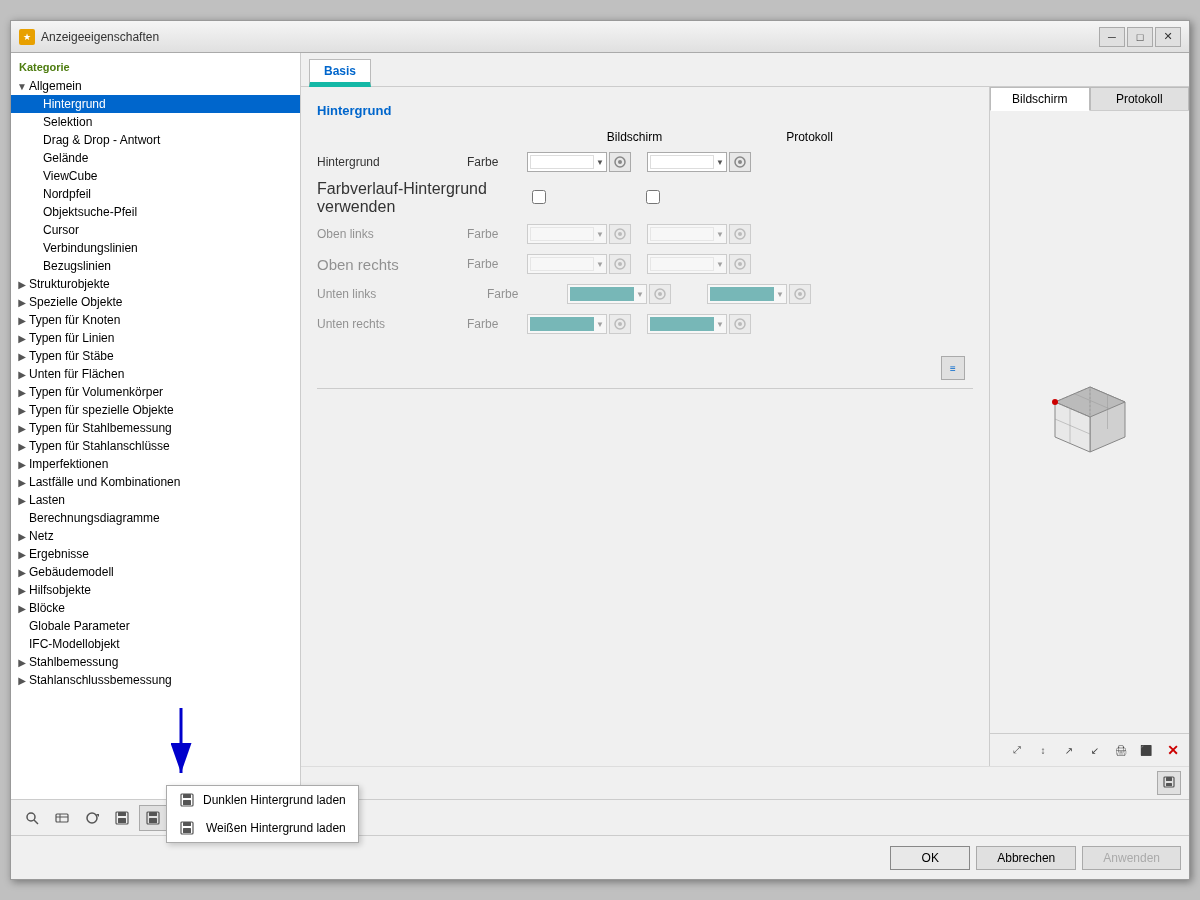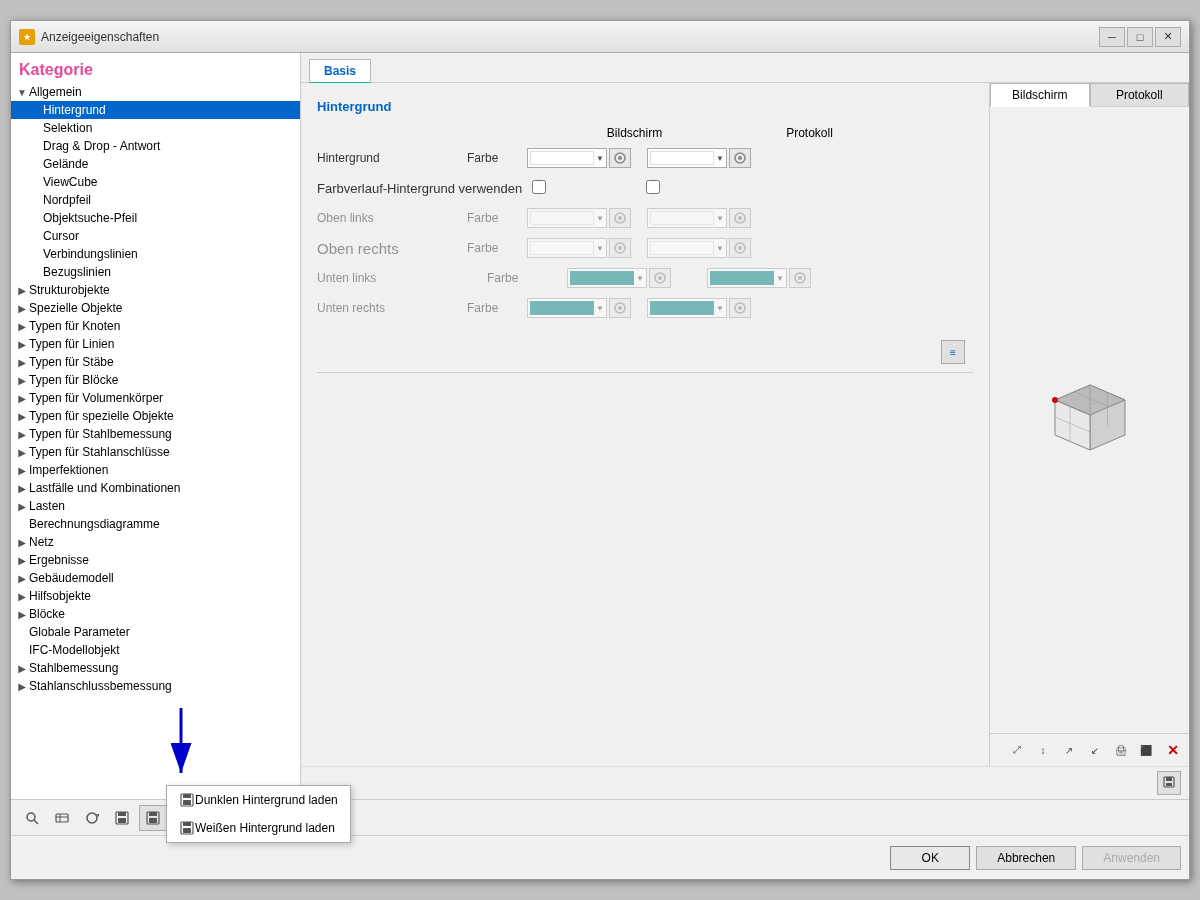--- a/index.html
+++ b/index.html
@@ -10,34 +10,34 @@
     .titlebar { background: linear-gradient(to bottom, #f5f5f5, #e0e0e0); border-bottom: 1px solid #aaa; height: 32px; display: flex; align-items: center; padding: 0 8px; gap: 6px; flex-shrink: 0; }
     .titlebar-icon { width: 16px; height: 16px; background: #e8a000; border-radius: 2px; display: flex; align-items: center; justify-content: center; color: white; font-size: 9px; flex-shrink: 0; }
     .titlebar-title { font-size: 12px; color: #333; flex: 1; }
     .titlebar-buttons { display: flex; gap: 2px; }
     .titlebar-btn { width: 26px; height: 20px; border: 1px solid #aaa; background: #e0e0e0; cursor: pointer; display: flex; align-items: center; justify-content: center; font-size: 11px; color: #333; }
 
     .content { display: flex; flex: 1; overflow: hidden; }
 
     
     .left-panel { width: 290px; background: white; border-right: 1px solid #ccc; display: flex; flex-direction: column; overflow-y: auto; padding: 4px 0; flex-shrink: 0; }
-    .panel-header { padding: 4px 8px; font-weight: bold; color: #ec4899; font-size: 16px; }
+    .panel-header { padding: 4px 8px; font-weight: bold; color: #4d7c0f; font-size: 11px; }
     
     .tree-item { padding: 2px 8px 2px 0; cursor: pointer; white-space: nowrap; display: flex; align-items: center; }
     .tree-item.selected { background: #0066cc; color: white; }
     .tree-item .indent { display: inline-block; }
     .tree-item .expand-icon { width: 14px; display: inline-block; color: #555; font-size: 10px; text-align: center; }
     .tree-item .item-text { flex: 1; }
 
     
     .right-panel { flex: 1; display: flex; flex-direction: column; background: #f0f0f0; }
     
     .tabs { display: flex; padding: 6px 8px 0; background: #f0f0f0; border-bottom: 1px solid #ccc; flex-shrink: 0; }
     .tab { padding: 4px 14px; border: 1px solid #bbb; border-bottom: none; background: #e0e0e0; cursor: pointer; margin-right: 2px; font-size: 12px; color: #333; }
-    .tab.active { background: white; border-bottom: 1px solid #14b8a6; margin-bottom: -1px; color: #0066cc; font-weight: bold; }
+    .tab.active { background: white; border-bottom: 5px solid #14b8a6; margin-bottom: -1px; color: #0066cc; font-weight: bold; }
 
     .right-content { flex: 1; display: flex; padding: 0; overflow: hidden; }
 
     .main-area { flex: 1; padding: 16px; overflow-y: auto; }
     
     .section-title { color: #0066cc; font-size: 13px; font-weight: bold; margin-bottom: 12px; }
     
     .prop-row { display: flex; align-items: center; margin-bottom: 6px; min-height: 24px; }
     
     .color-group { display: flex; align-items: center; gap: 2px; margin-right: 16px; }
@@ -64,21 +64,21 @@
     .toolbar-btn { width: 26px; height: 26px; border: 1px solid transparent; background: transparent; cursor: pointer; display: flex; align-items: center; justify-content: center; font-size: 14px; }
     
     
     .dialog-buttons { height: 44px; border-top: 1px solid #ccc; background: #f0f0f0; display: flex; align-items: center; justify-content: flex-end; padding: 0 8px; gap: 6px; flex-shrink: 0; }
     .dialog-btn { padding: 4px 20px; border: 1px solid #aaa; background: #e0e0e0; cursor: pointer; font-size: 12px; min-width: 80px; text-align: center; }
     .dialog-btn.primary { background: #e8e8e8; border-color: #888; }
     .dialog-btn.disabled { color: #aaa; cursor: not-allowed; }
     
     
     .dropdown-menu { position: absolute; bottom: 36px; left: 155px; background: white; border: 1px solid #aaa; box-shadow: 2px 2px 6px rgba(0,0,0,0.2); z-index: 100; min-width: 180px; }
-    .dropdown-menu-item { padding: 6px 12px; cursor: pointer; display: flex; align-items: center; font-size: 12px; }
+    .dropdown-menu-item { padding: 6px 12px; cursor: pointer; display: flex; align-items: center; gap: 8px; font-size: 12px; justify-content: space-between; }
     .menu-icon { width: 16px; height: 16px; display: flex; align-items: center; justify-content: center; }
 
     .split-btn { display: flex; height: 26px; }
     .split-btn-main { padding: 0 6px; border: 1px solid #aaa; border-right: none; background: #e0e0e0; cursor: pointer; display: flex; align-items: center; gap: 3px; font-size: 11px; }
     .split-btn-arrow { width: 14px; border: 1px solid #aaa; background: #e0e0e0; cursor: pointer; display: flex; align-items: center; justify-content: center; font-size: 8px; }
     .icon-btn { width: 24px; height: 24px; border: 1px solid transparent; background: transparent; cursor: pointer; display: flex; align-items: center; justify-content: center; font-size: 11px; color: #444; }
     .icon-btn.red-x { color: #cc0000; font-size: 14px; font-weight: bold; }
   </style>
 </head>
 <body>
@@ -177,21 +177,21 @@
         <span class="item-text">Typen für Linien</span>
       </div>
       <div class="tree-item">
         <span class="indent" style="width:4px"></span>
         <span class="expand-icon">▶</span>
         <span class="item-text">Typen für Stäbe</span>
       </div>
       <div class="tree-item">
         <span class="indent" style="width:4px"></span>
         <span class="expand-icon">▶</span>
-        <span class="item-text">Typen für Blöcke</span>
+        <span class="item-text">Unten für Flächen</span>
       </div>
       <div class="tree-item">
         <span class="indent" style="width:4px"></span>
         <span class="expand-icon">▶</span>
         <span class="item-text">Typen für Volumenkörper</span>
       </div>
       <div class="tree-item">
         <span class="indent" style="width:4px"></span>
         <span class="expand-icon">▶</span>
         <span class="item-text">Typen für spezielle Objekte</span>
@@ -312,21 +312,21 @@
               <button class="color-btn">
                 <svg width="14" height="14" viewBox="0 0 14 14">
                     <circle cx="7" cy="7" r="5" fill="none" stroke="#888" stroke-width="1.5"></circle>
                     <circle cx="7" cy="7" r="2" fill="#888"></circle>
                   </svg>
               </button>
             </div>
           </div>
 
           <div class="prop-row">
-            <div style="width: 215px; font-size: 13px; color: #333;">Farbverlauf-Hintergrund verwenden</div>
+            <div style="width: 215px; font-size: 16px; color: #333;">Farbverlauf-Hintergrund verwenden</div>
             <div style="margin-right: 100px;">
               <input type="checkbox" class="checkbox" style="">
             </div>
             <div>
               <input type="checkbox" class="checkbox" style="">
             </div>
           </div>
 
           <div class="prop-row" style="opacity: 0.5;">
             <div style="width: 150px; font-size: 12px; color: #333;">Oben links</div>

